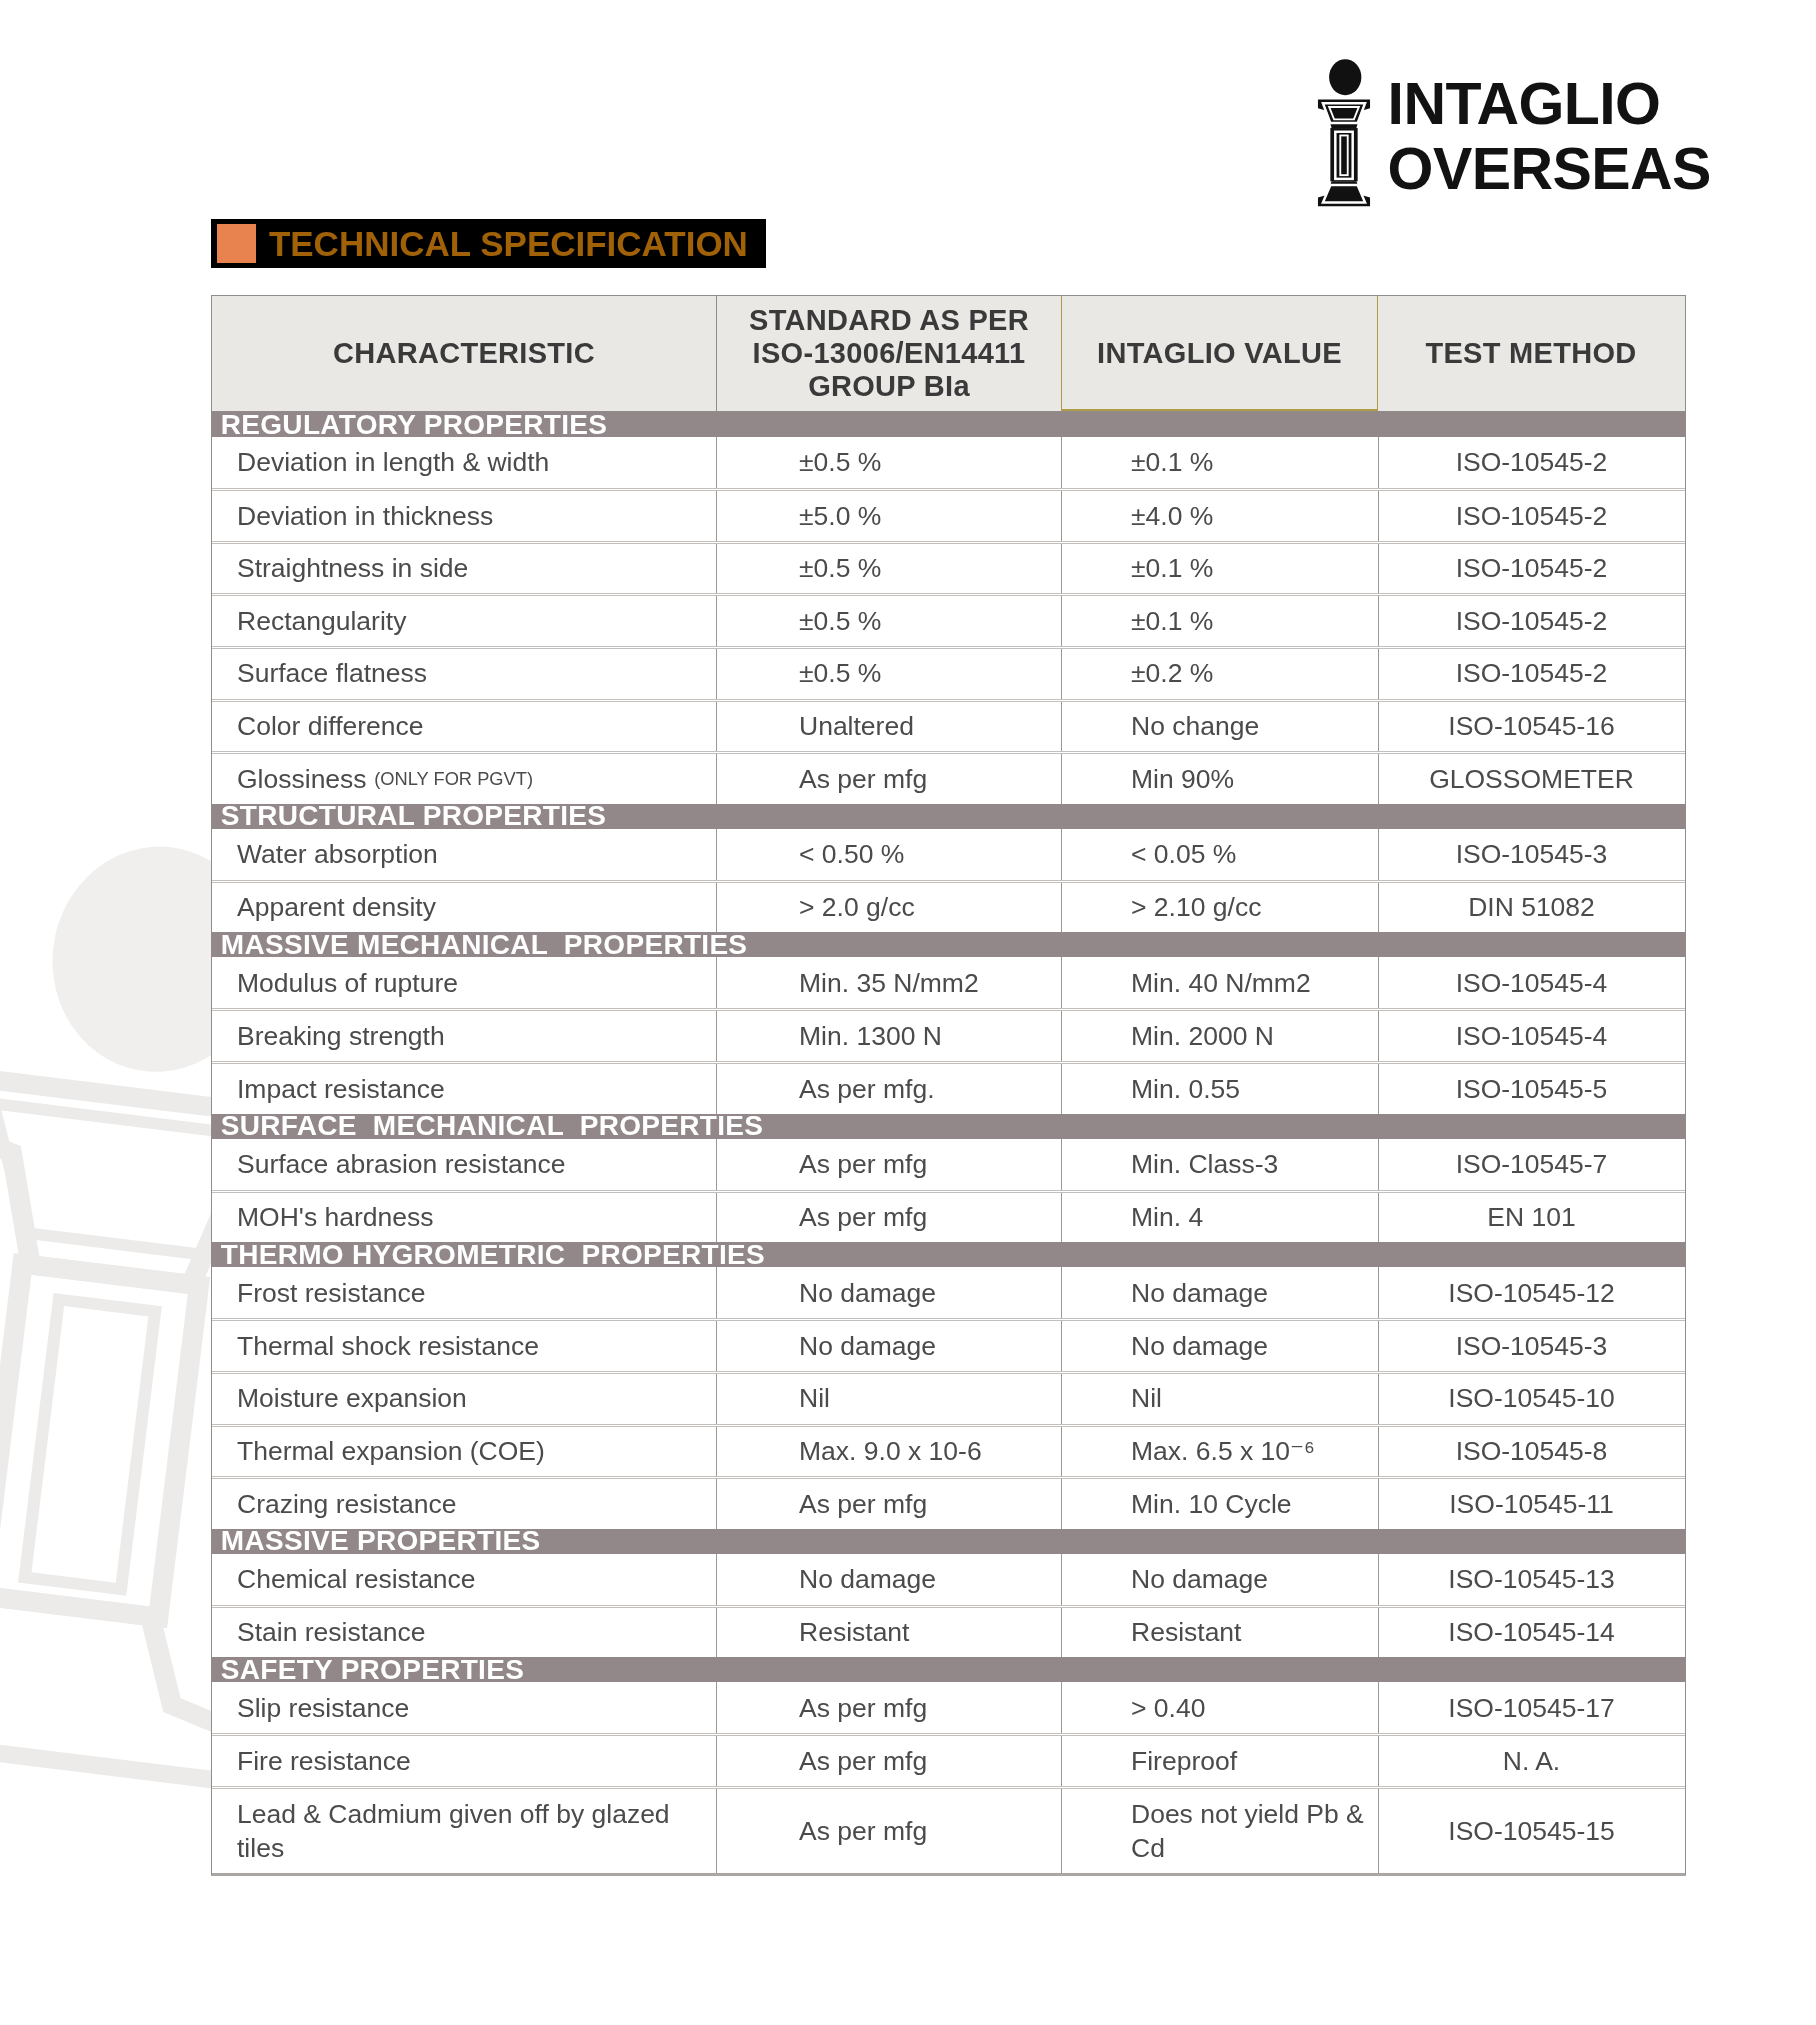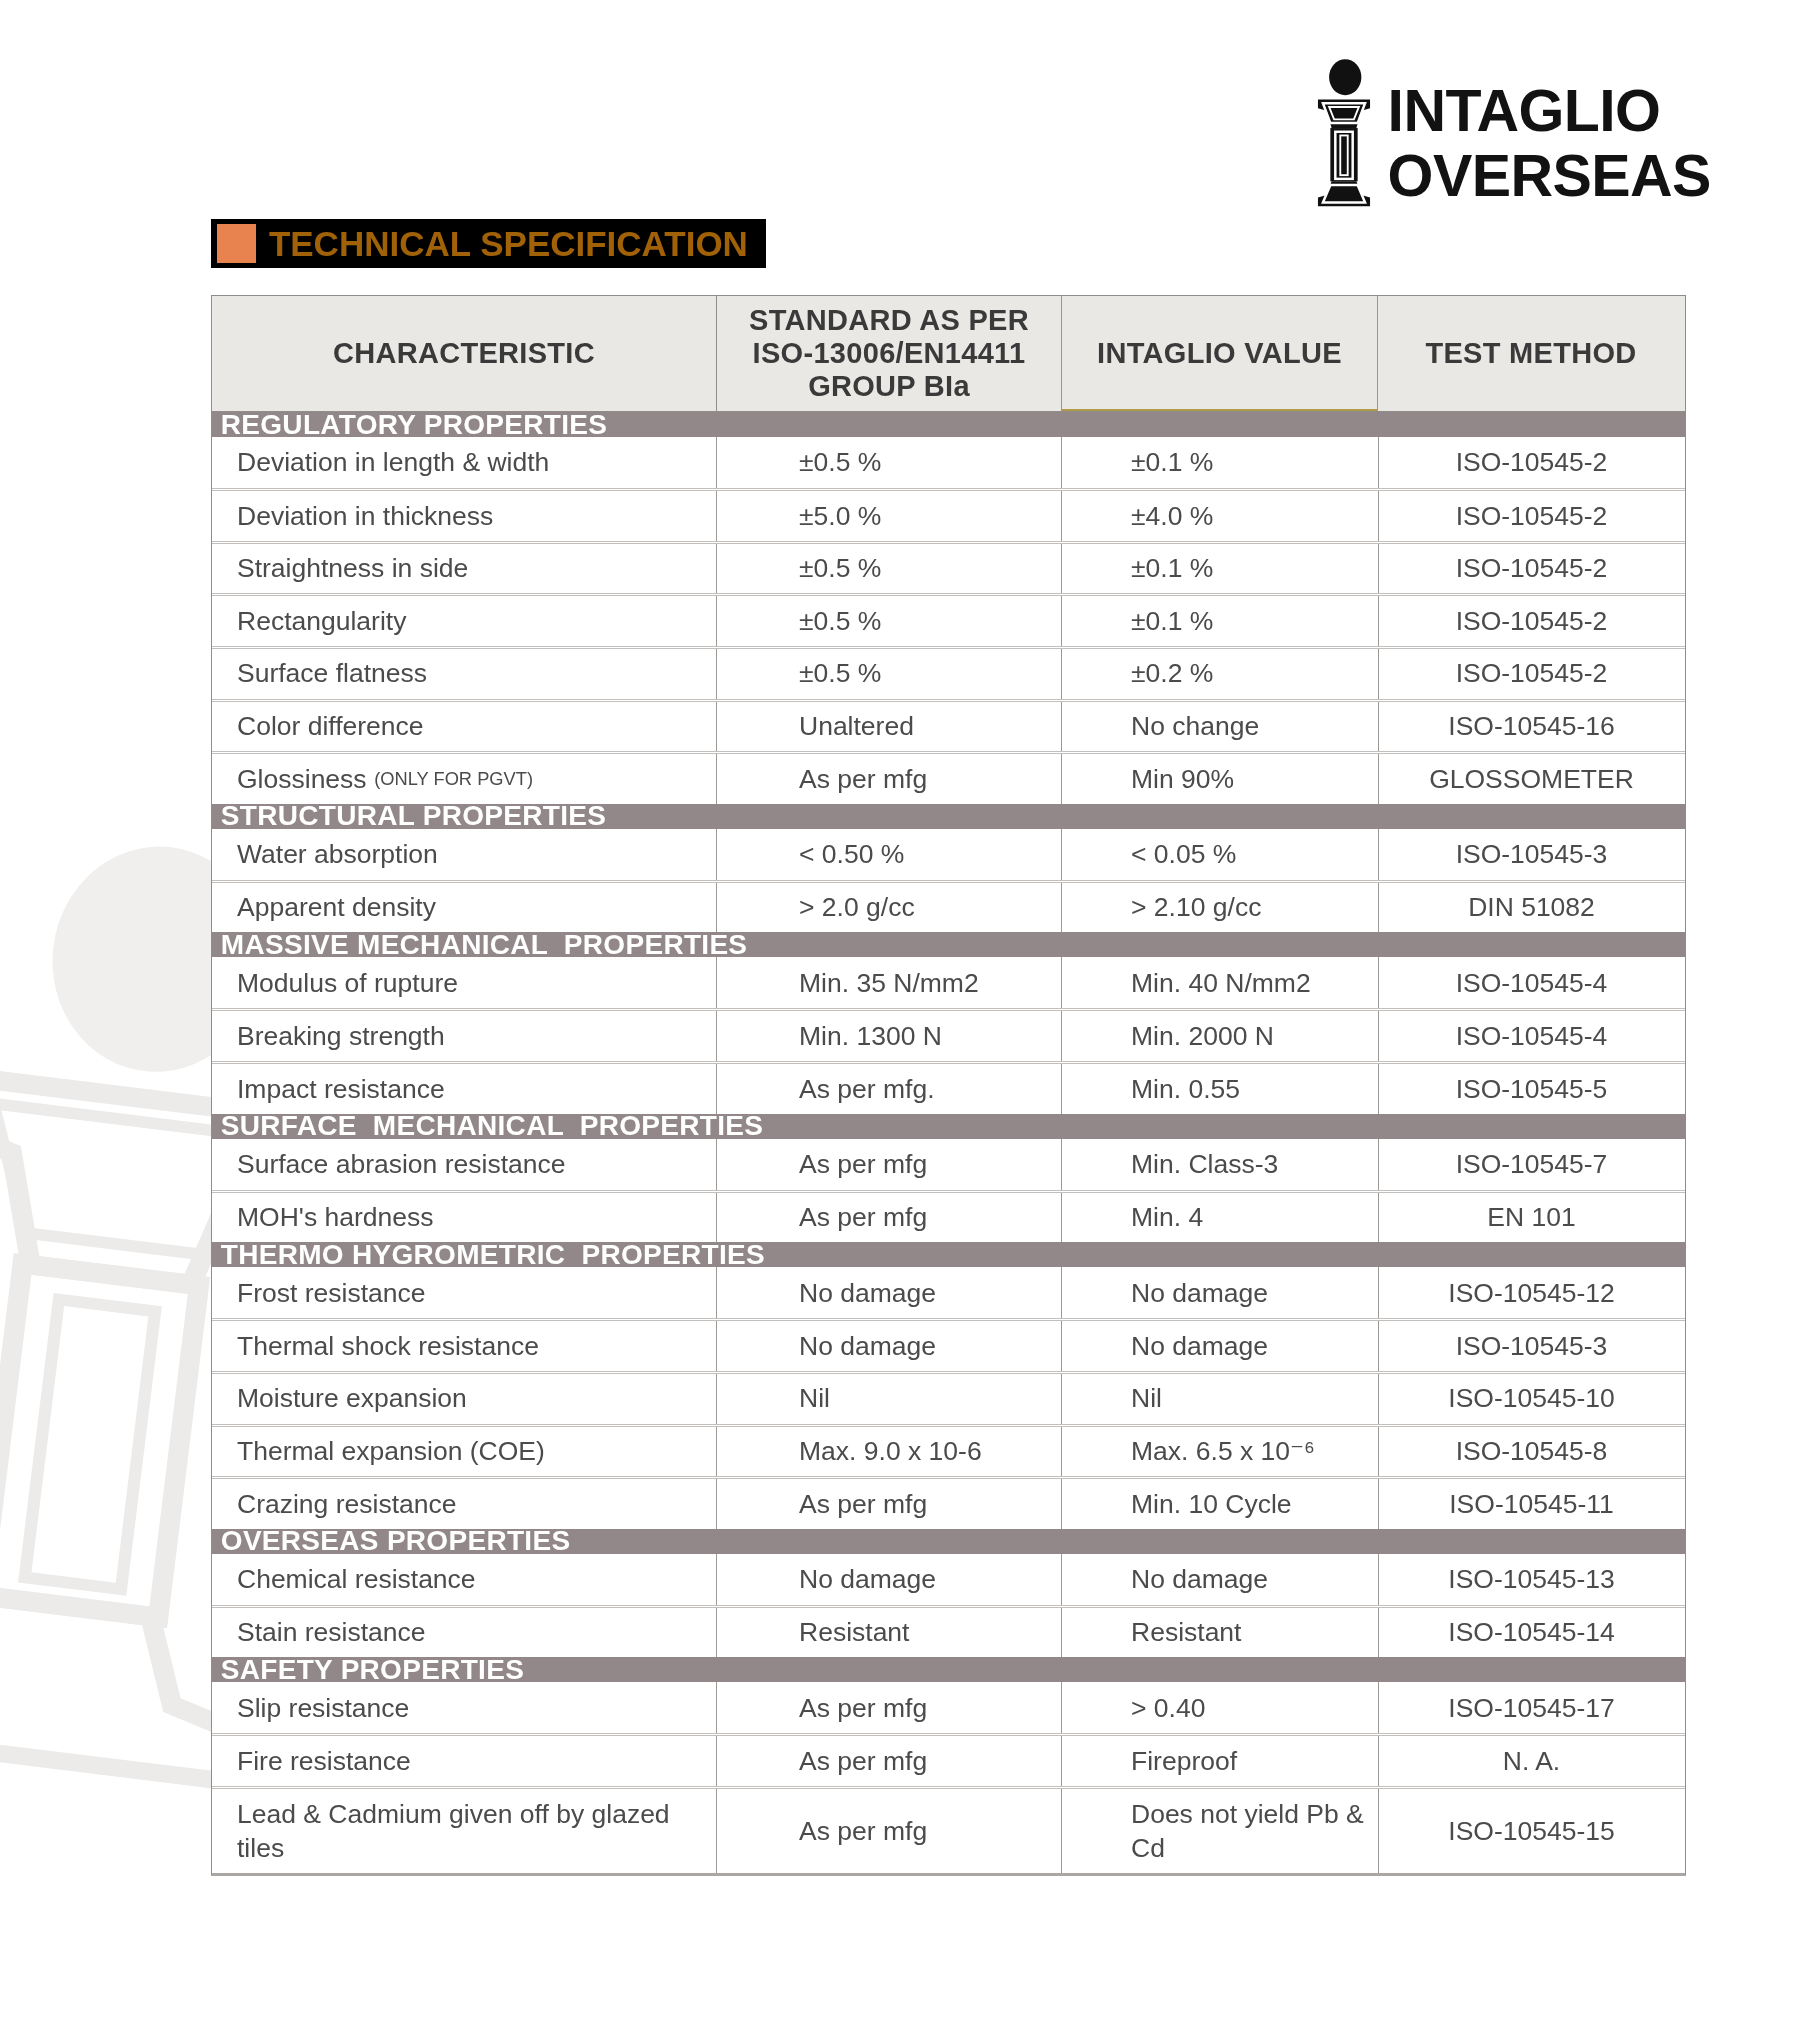--- a/index.html
+++ b/index.html
@@ -15,21 +15,21 @@
   .watermark {
     position: absolute; top: 839px; left: -95px;
     width: 404px; height: 933px;
     transform: rotate(7deg);
     pointer-events: none;
   }
 
   
   .brand { position: absolute; top: 58px; left: 1313px; display: flex; gap: 12.6px; }
   .brand-icon svg { width: 62px; height: 150px; display:block; }
-  .brand-text { font-weight: bold; font-size: 59px; line-height: 1.1; letter-spacing: -0.6px; color: #121212; margin-top: 21px; }
+  .brand-text { font-weight: bold; font-size: 59px; line-height: 1.1; letter-spacing: -0.6px; color: #121212; margin-top: 14px; }
 
   
   .titlebar {
     position: absolute; top: 219px; left: 211px; height: 49px;
     background: #000000;
     display: inline-flex; align-items: center;
     padding: 0 17.7px 0 6.3px;
   }
   .accent { width: 39px; height: 39px; background: var(--accent, #E8824E); flex: 0 0 auto; }
   .title-text { color: #a16207; font-size: 35px; font-weight: bold; margin-left: 12.6px; white-space: nowrap; }
@@ -245,21 +245,21 @@
         <div class="cell c2">Max. 9.0 x 10-6</div>
         <div class="cell c3">Max. 6.5 x 10⁻⁶</div>
         <div class="cell c4">ISO-10545-8</div>
       </div>
       <div class="row">
         <div class="cell c1">Crazing resistance</div>
         <div class="cell c2">As per mfg</div>
         <div class="cell c3">Min. 10 Cycle</div>
         <div class="cell c4">ISO-10545-11</div>
       </div>
-      <div class="section-bar">OVERSEAS PROPERTIES</div>
+      <div class="section-bar">MASSIVE PROPERTIES</div>
       <div class="row">
         <div class="cell c1">Chemical resistance</div>
         <div class="cell c2">No damage</div>
         <div class="cell c3">No damage</div>
         <div class="cell c4">ISO-10545-13</div>
       </div>
       <div class="row">
         <div class="cell c1">Stain resistance</div>
         <div class="cell c2">Resistant</div>
         <div class="cell c3">Resistant</div>

